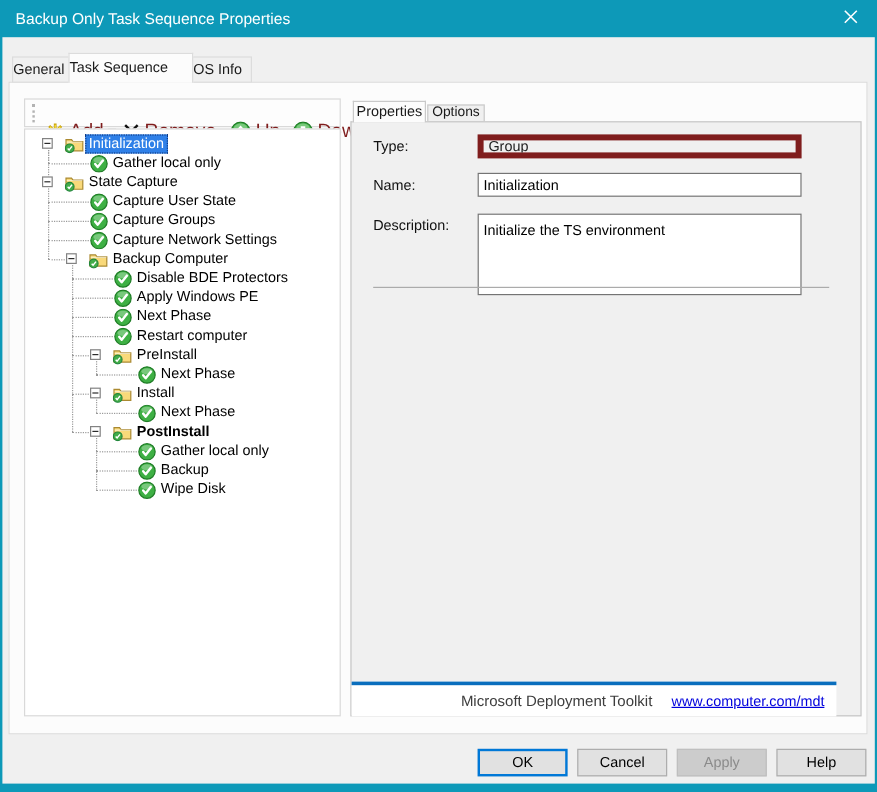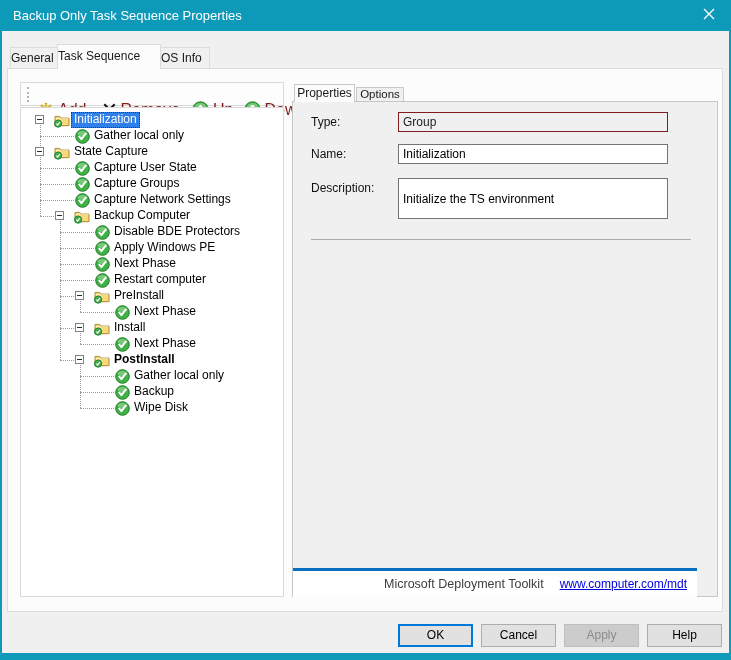--- a/index.html
+++ b/index.html
@@ -38,23 +38,23 @@
   .tlabel{position:absolute;top:0;height:16px;line-height:15px;font-size:12px;padding:0 3px;white-space:nowrap;z-index:2;}
   .tlabel.sel{background:var(--sel,#2f80e8);color:#fff;outline:1px dotted #0f3a85;outline-offset:-1px;}
   
   .itab{position:absolute;z-index:5;border:1px solid #c9c9c9;background:#f0f0f0;text-align:center;font-size:12px;color:#1a1a1a;}
   .itab-properties{left:294px;top:84px;width:61px;height:18px;line-height:16px;background:#fcfcfc;border-bottom:none;z-index:6;}
   .itab-options{left:356px;top:87px;width:48px;height:15px;line-height:13px;font-size:11.5px;}
   .innerpage{position:absolute;left:292px;top:101px;width:426px;height:496px;background:#f0f0f0;border:1px solid #c6c6c6;z-index:5;}
   .flabel{position:absolute;left:18px;font-size:12px;color:#111;}
   .flabel-type{top:13px;}  .flabel-name{top:45px;}  .flabel-desc{top:79px;}
   .field{position:absolute;left:105px;width:270px;height:20px;font-family:"Liberation Sans","DejaVu Sans",sans-serif;font-size:12px;padding:0 4px;outline:none;}
-  .field-type{top:10px;background:#f0f0f0;border:1px solid #7f1d1d;color:#222;line-height:18px;}
+  .field-type{top:10px;background:#f0f0f0;border:5px solid #7f1d1d;color:#222;line-height:18px;}
   .field-name{top:42px;background:#fff;border:1px solid #747474;}
-  .field-desc{top:76px;height:41px;background:#fff;border:1px solid #747474;resize:none;padding:13px 4px;line-height:14px;}
+  .field-desc{top:76px;height:68px;background:#fff;border:1px solid #747474;resize:none;padding:6px 4px;line-height:14px;}
   .separator{position:absolute;left:18px;top:137px;width:380px;height:1px;background:#ababab;}
   .mdtfooter{position:absolute;left:0px;top:466px;width:404px;height:29px;background:#fff;border-top:3px solid var(--mdtline,#0a6ebd);
     display:flex;align-items:center;justify-content:flex-end;gap:16px;padding-right:10px;}
   .mdt-text{font-size:12.5px;color:#3d3d3d;}
   .mdt-link{font-size:12px;color:var(--link,#0000dd);text-decoration:underline;cursor:pointer;}
   
   .btn{position:absolute;top:624px;width:75px;height:23px;background:#e1e1e1;border:1px solid #adadad;
     text-align:center;line-height:20px;font-size:12px;z-index:4;cursor:default;}
   .btn-ok{left:398px;border:2px solid var(--okblue,#0078d7);line-height:18px;}
   .btn-cancel{left:481px;}

